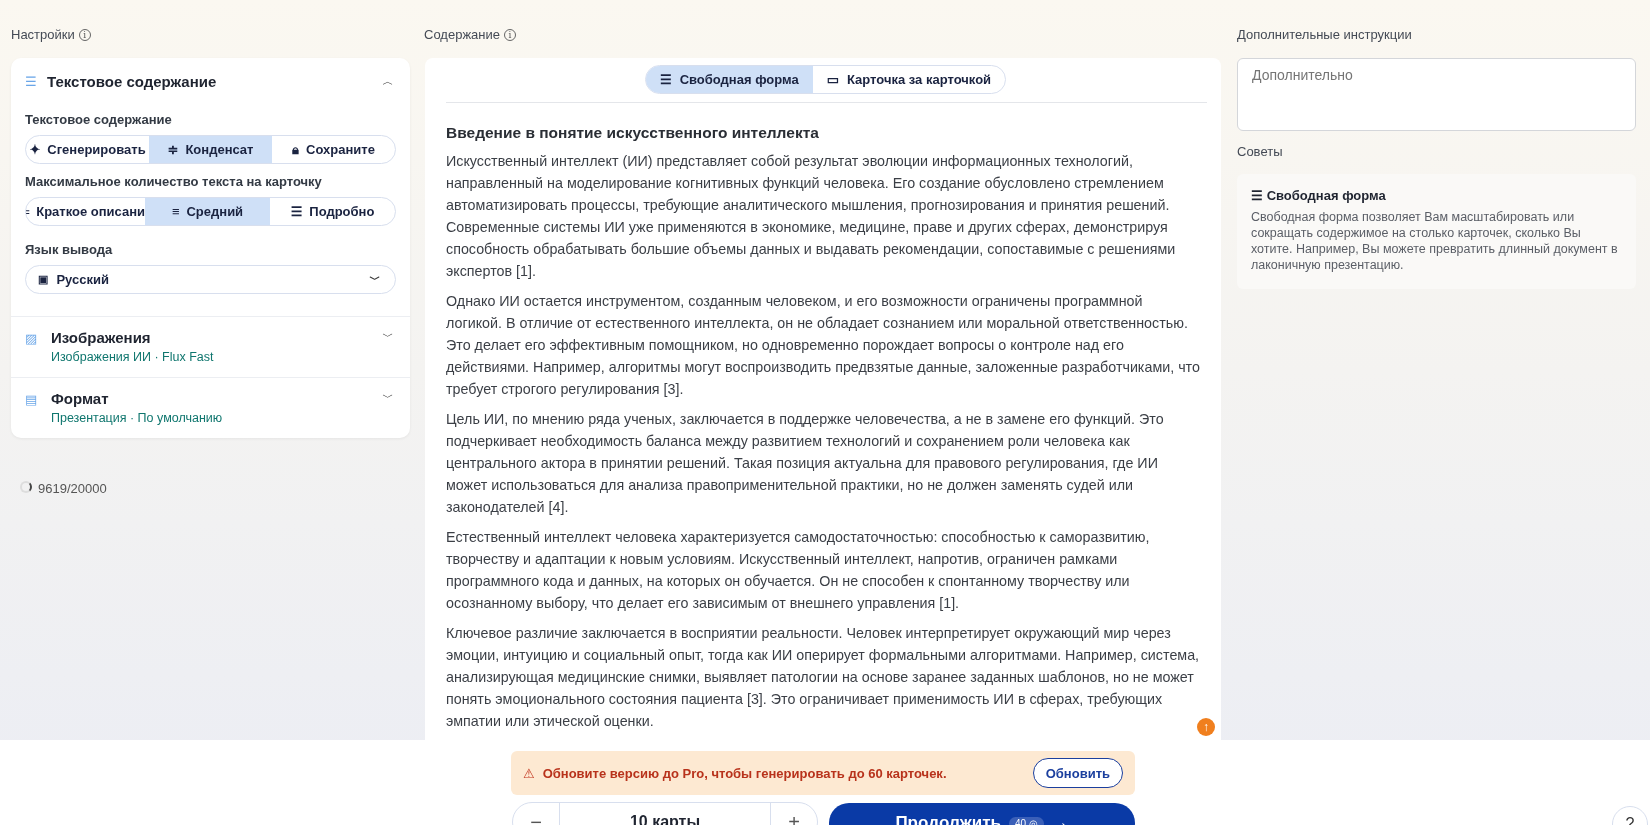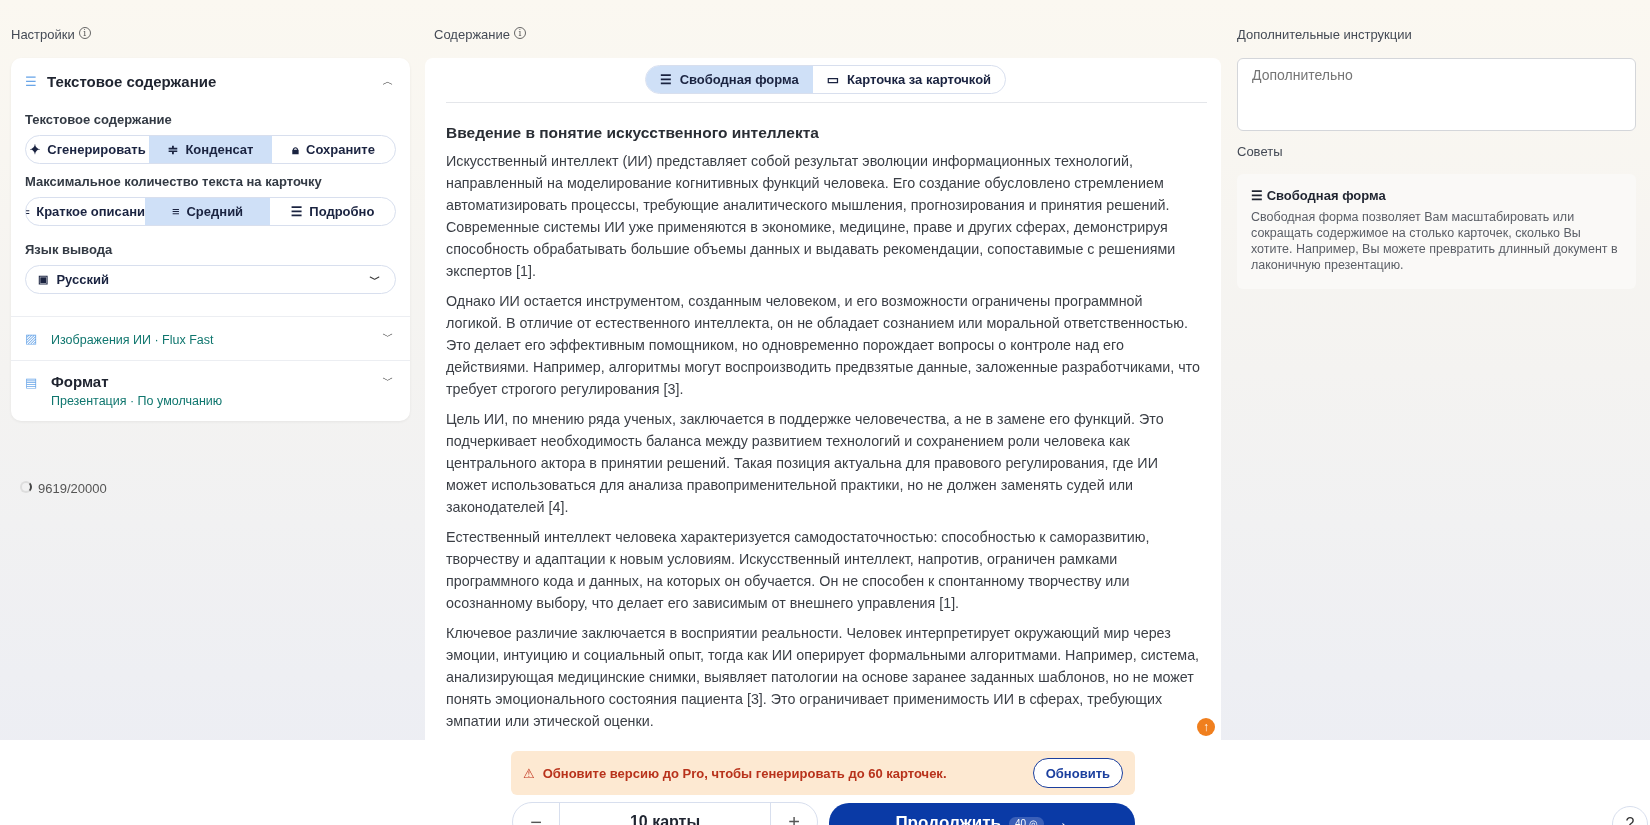--- a/index.html
+++ b/index.html
@@ -1,18 +1,18 @@
 <!DOCTYPE html>
 <html><head>
 <meta charset="utf-8">
 <style>
 *{box-sizing:border-box;margin:0;padding:0}
 html,body{width:1650px;height:825px;overflow:hidden}
 body{font-family:"Liberation Sans",sans-serif;color:#1f2430;background:linear-gradient(180deg,#fbf8f1 0%,#f4f3f1 45%,#ebedf4 100%);position:relative}
-.col-label{position:absolute;font-size:13px;color:#444a55;display:flex;align-items:flex-start;gap:4px}
+.col-label{position:absolute;font-size:13px;color:#444a55;display:flex;align-items:center;gap:4px}
 .info-i{display:inline-flex;width:12px;height:12px;border:1px solid #666;border-radius:50%;font-size:9px;align-items:center;justify-content:center;color:#555;font-family:"DejaVu Serif",serif}
 
 #settings{position:absolute;left:11px;top:58px;width:399px;background:#fff;border-radius:10px;box-shadow:0 1px 3px rgba(0,0,0,.06)}
 .sec-head{display:flex;align-items:center;padding:0 14px;height:40px}
 .sec-head .ico{width:22px;color:#6aa6e8;font-size:13px}
 .sec-title{font-weight:bold;font-size:15px;flex:1;color:#1f2430}
 .chev{font-size:11px;color:#333;width:16px;text-align:center}
 .field-label{font-size:13px;font-weight:bold;color:#333a44;padding:0 14px;margin-top:10px;margin-bottom:8px}
 .seg{display:flex;margin:0 14px;border:1px solid #d8dfee;border-radius:16px;height:29px;overflow:hidden}
 .seg .opt{flex:1;display:flex;align-items:center;justify-content:center;gap:7px;font-size:13px;font-weight:bold;color:#1a2340;white-space:nowrap;overflow:hidden}
@@ -104,40 +104,41 @@
   <div class="field-label" style="margin-top:16px">Язык вывода</div>
   <div class="select">
     <span class="flag">▣</span>
     <span class="val">Русский</span>
     <span class="chev">﹀</span>
   </div>
   <div class="divider"></div>
   <div class="acc">
     <span class="ico">▨</span>
     <div class="body">
+      <div class="t">Изображения</div>
       <div class="s">Изображения ИИ · Flux Fast</div>
     </div>
     <span class="chev">﹀</span>
   </div>
   <div class="acc">
     <span class="ico">▤</span>
     <div class="body">
       <div class="t">Формат</div>
       <div class="s">Презентация · По умолчанию</div>
     </div>
     <span class="chev">﹀</span>
   </div>
 </div>
 
 <div id="counter">
   <span class="spinner"></span>
   <span>9619/20000</span>
 </div>
 
-<div class="col-label" style="left:434px;top:27px">
+<div class="col-label" style="left:424px;top:27px">
   <span>Содержание</span>
   <span class="info-i">i</span>
 </div>
 
 <div id="content">
   <div class="mode-switch">
     <div class="opt active">
         <span>☰</span>
         <span>Свободная форма</span>
       </div>

